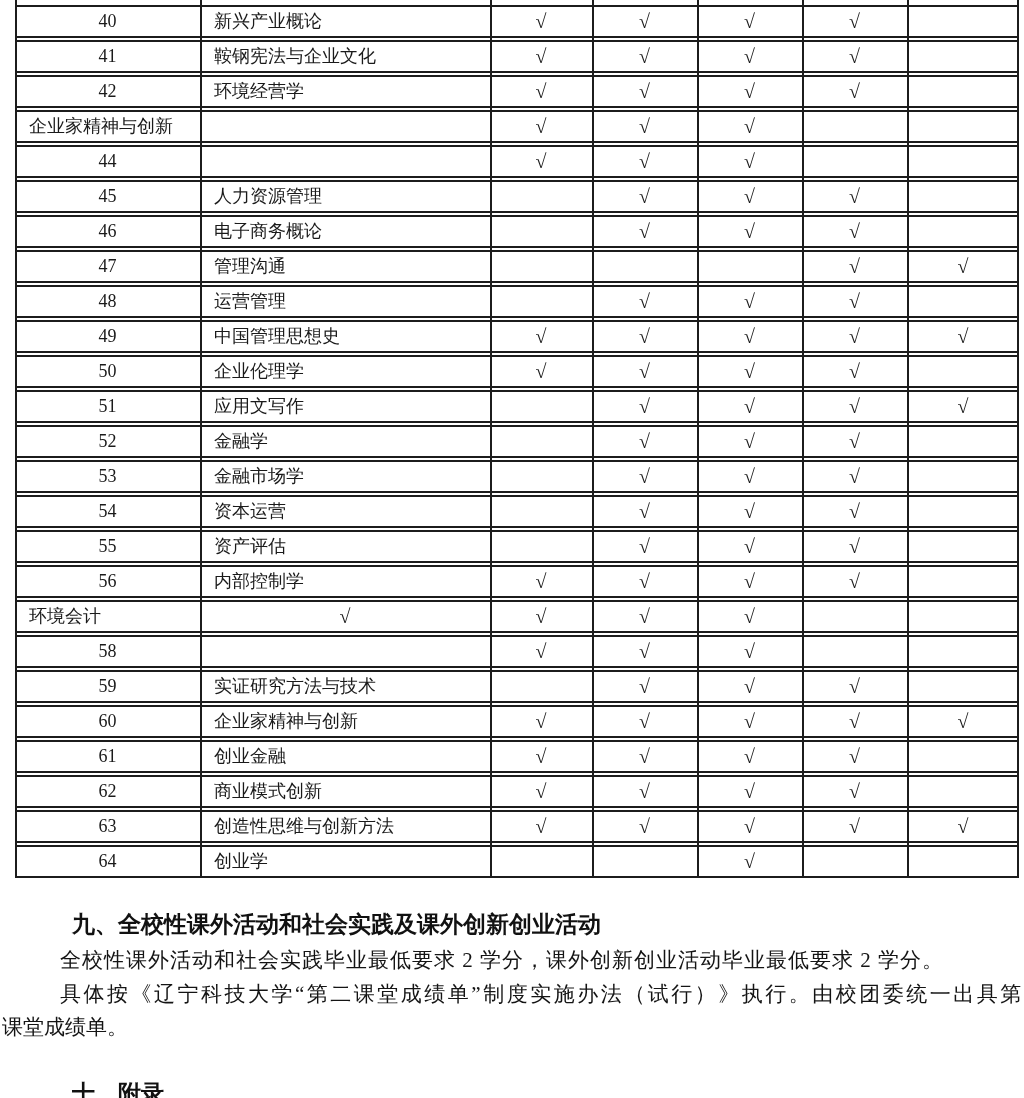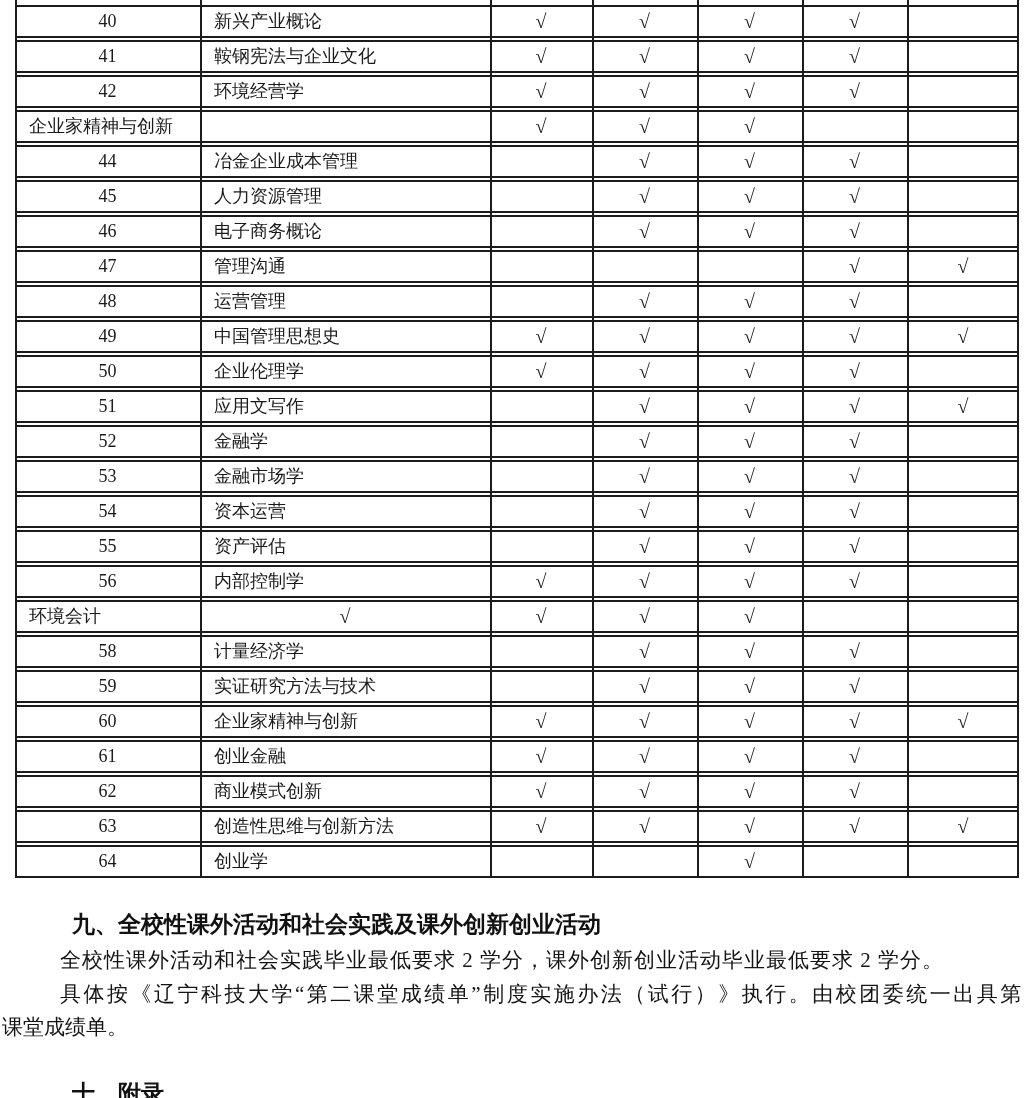--- a/index.html
+++ b/index.html
@@ -149,21 +149,20 @@
     <div class="cell c-name">企业家精神与创新</div>
     <div class="cell c-chk"></div>
     <div class="cell c-chk"><span>√</span></div>
     <div class="cell c-chk"><span>√</span></div>
     <div class="cell c-chk"><span>√</span></div>
     <div class="cell c-chk"></div>
   </div>
 
   <div class="trow">
     <div class="cell c-num">44</div>
-    <div class="cell c-name">冶金企业成本管理</div>
     <div class="cell c-chk"></div>
     <div class="cell c-chk"><span>√</span></div>
     <div class="cell c-chk"><span>√</span></div>
     <div class="cell c-chk"><span>√</span></div>
     <div class="cell c-chk"></div>
   </div>
 
   <div class="trow">
     <div class="cell c-num">45</div>
     <div class="cell c-name">人力资源管理</div>
@@ -288,21 +287,20 @@
     <div class="cell c-name">环境会计</div>
     <div class="cell c-chk"><span>√</span></div>
     <div class="cell c-chk"><span>√</span></div>
     <div class="cell c-chk"><span>√</span></div>
     <div class="cell c-chk"><span>√</span></div>
     <div class="cell c-chk"></div>
   </div>
 
   <div class="trow">
     <div class="cell c-num">58</div>
-    <div class="cell c-name">计量经济学</div>
     <div class="cell c-chk"></div>
     <div class="cell c-chk"><span>√</span></div>
     <div class="cell c-chk"><span>√</span></div>
     <div class="cell c-chk"><span>√</span></div>
     <div class="cell c-chk"></div>
   </div>
 
   <div class="trow">
     <div class="cell c-num">59</div>
     <div class="cell c-name">实证研究方法与技术</div>

